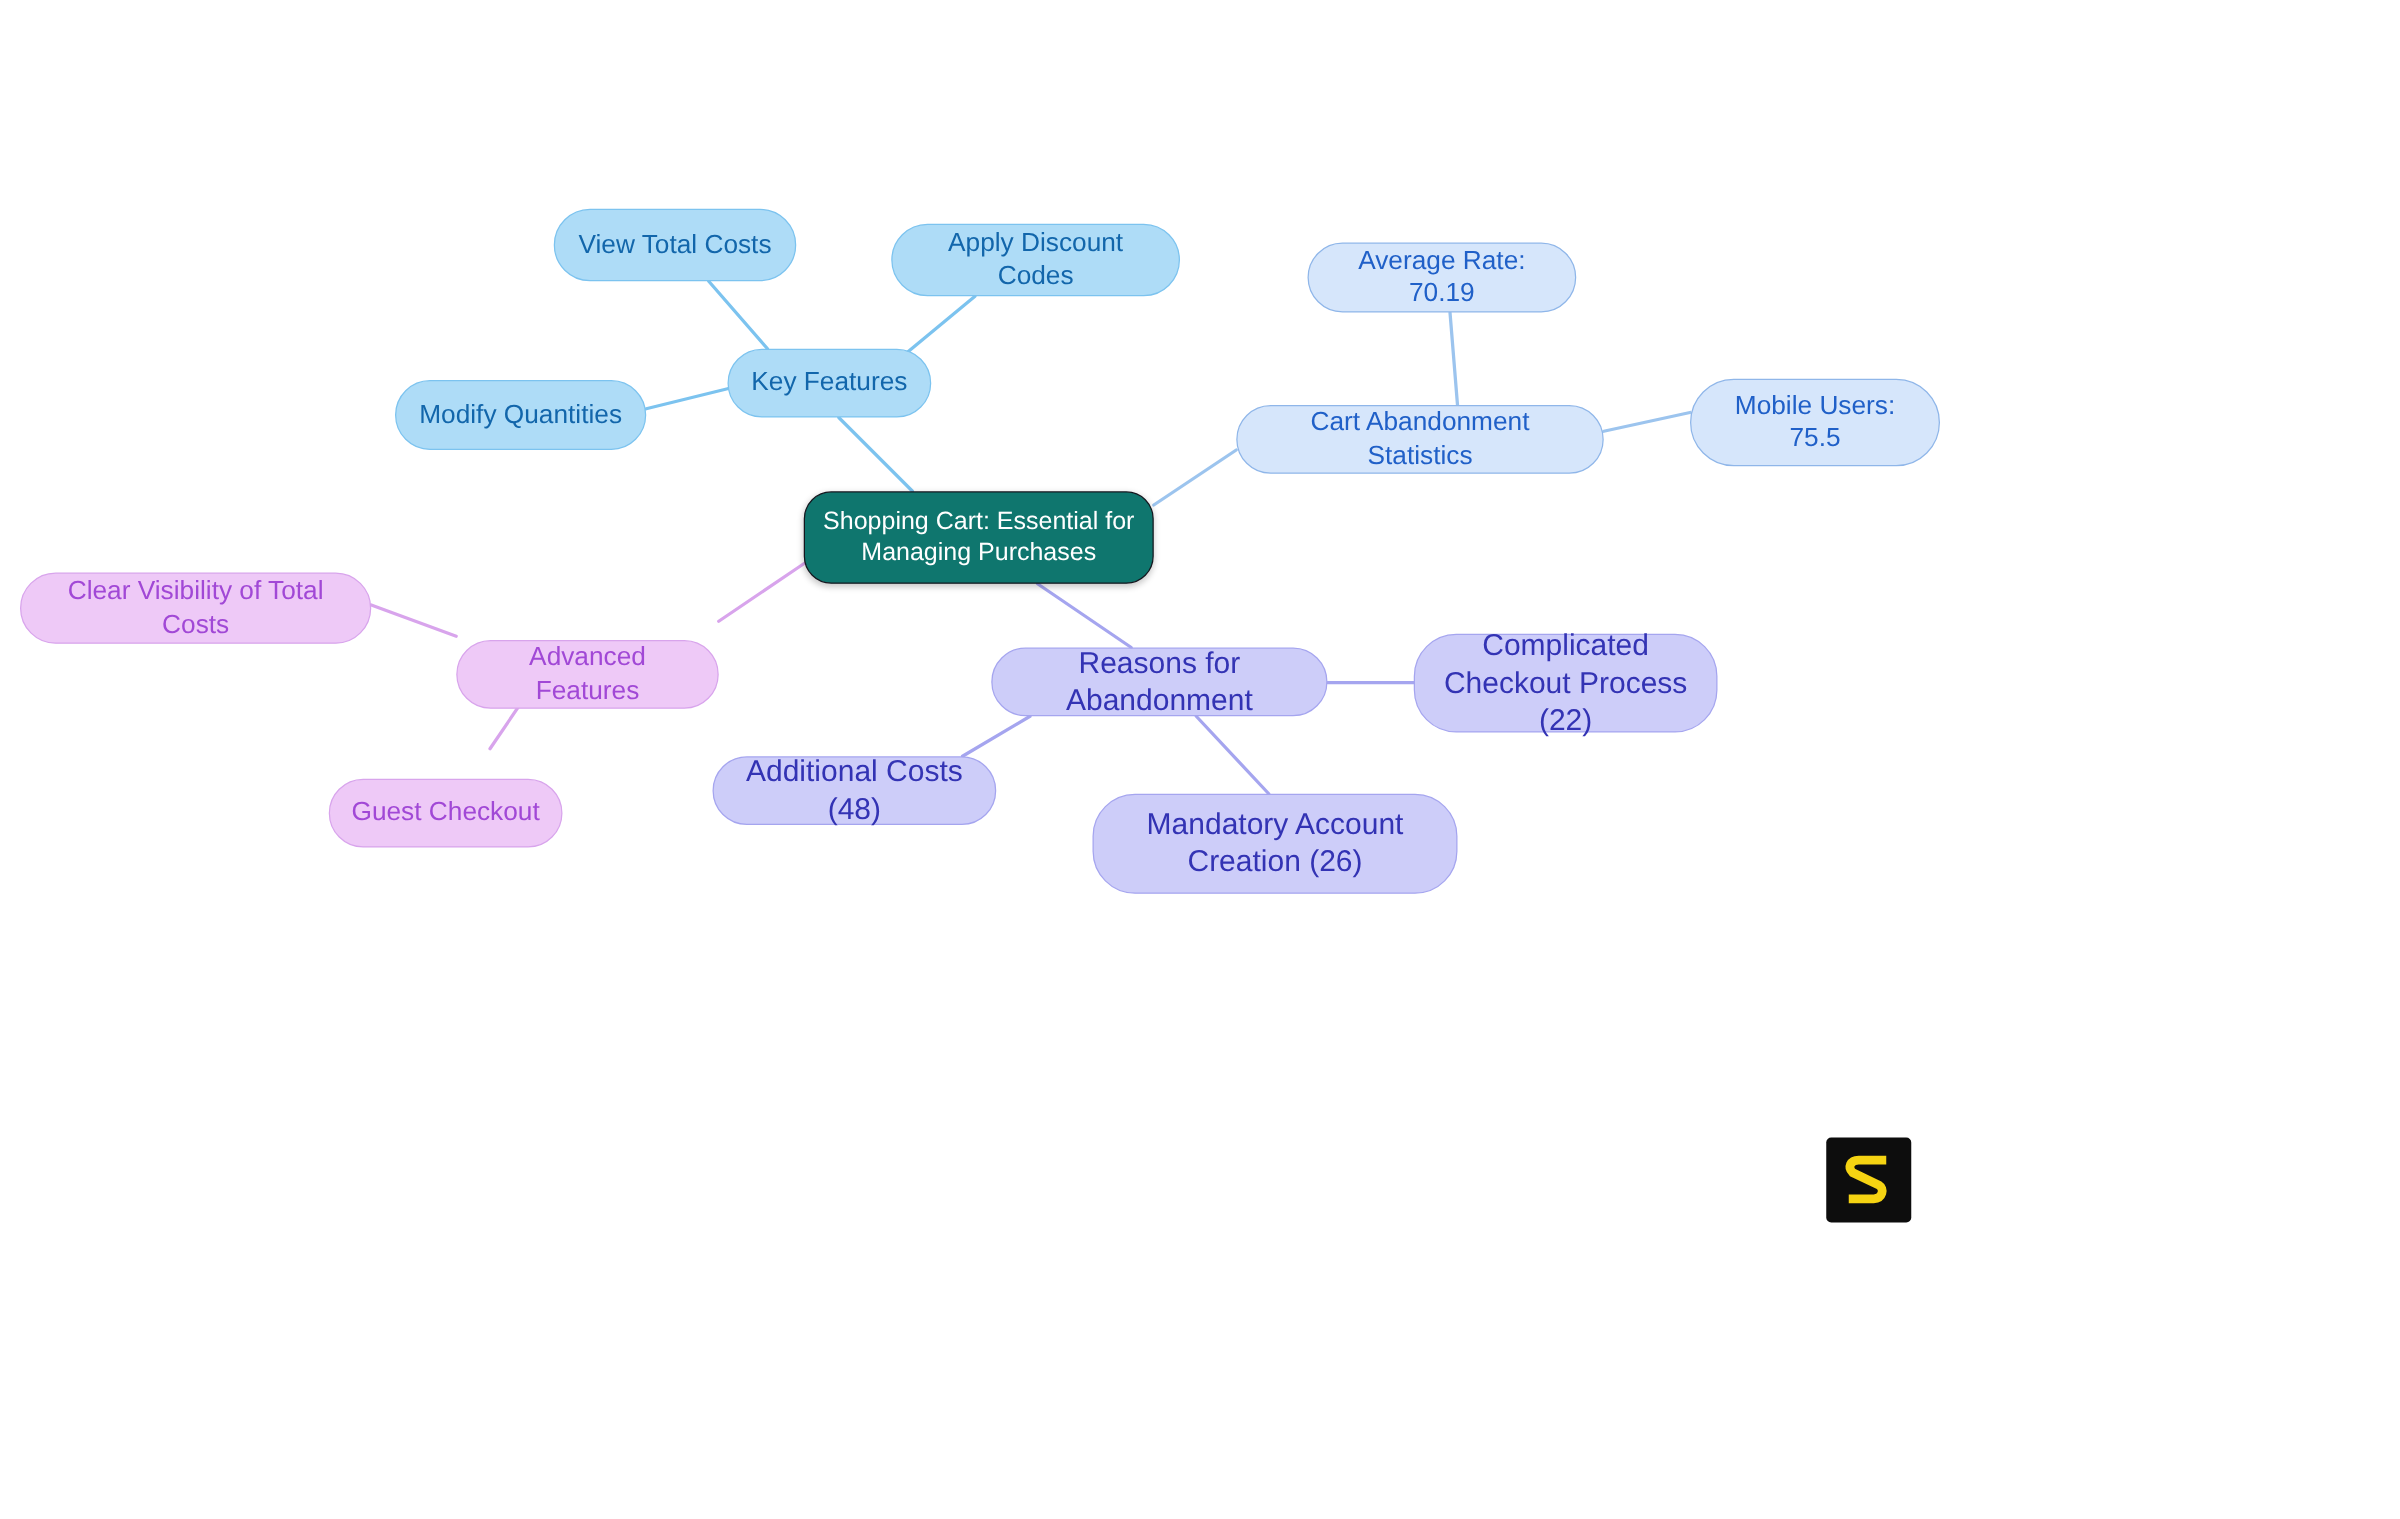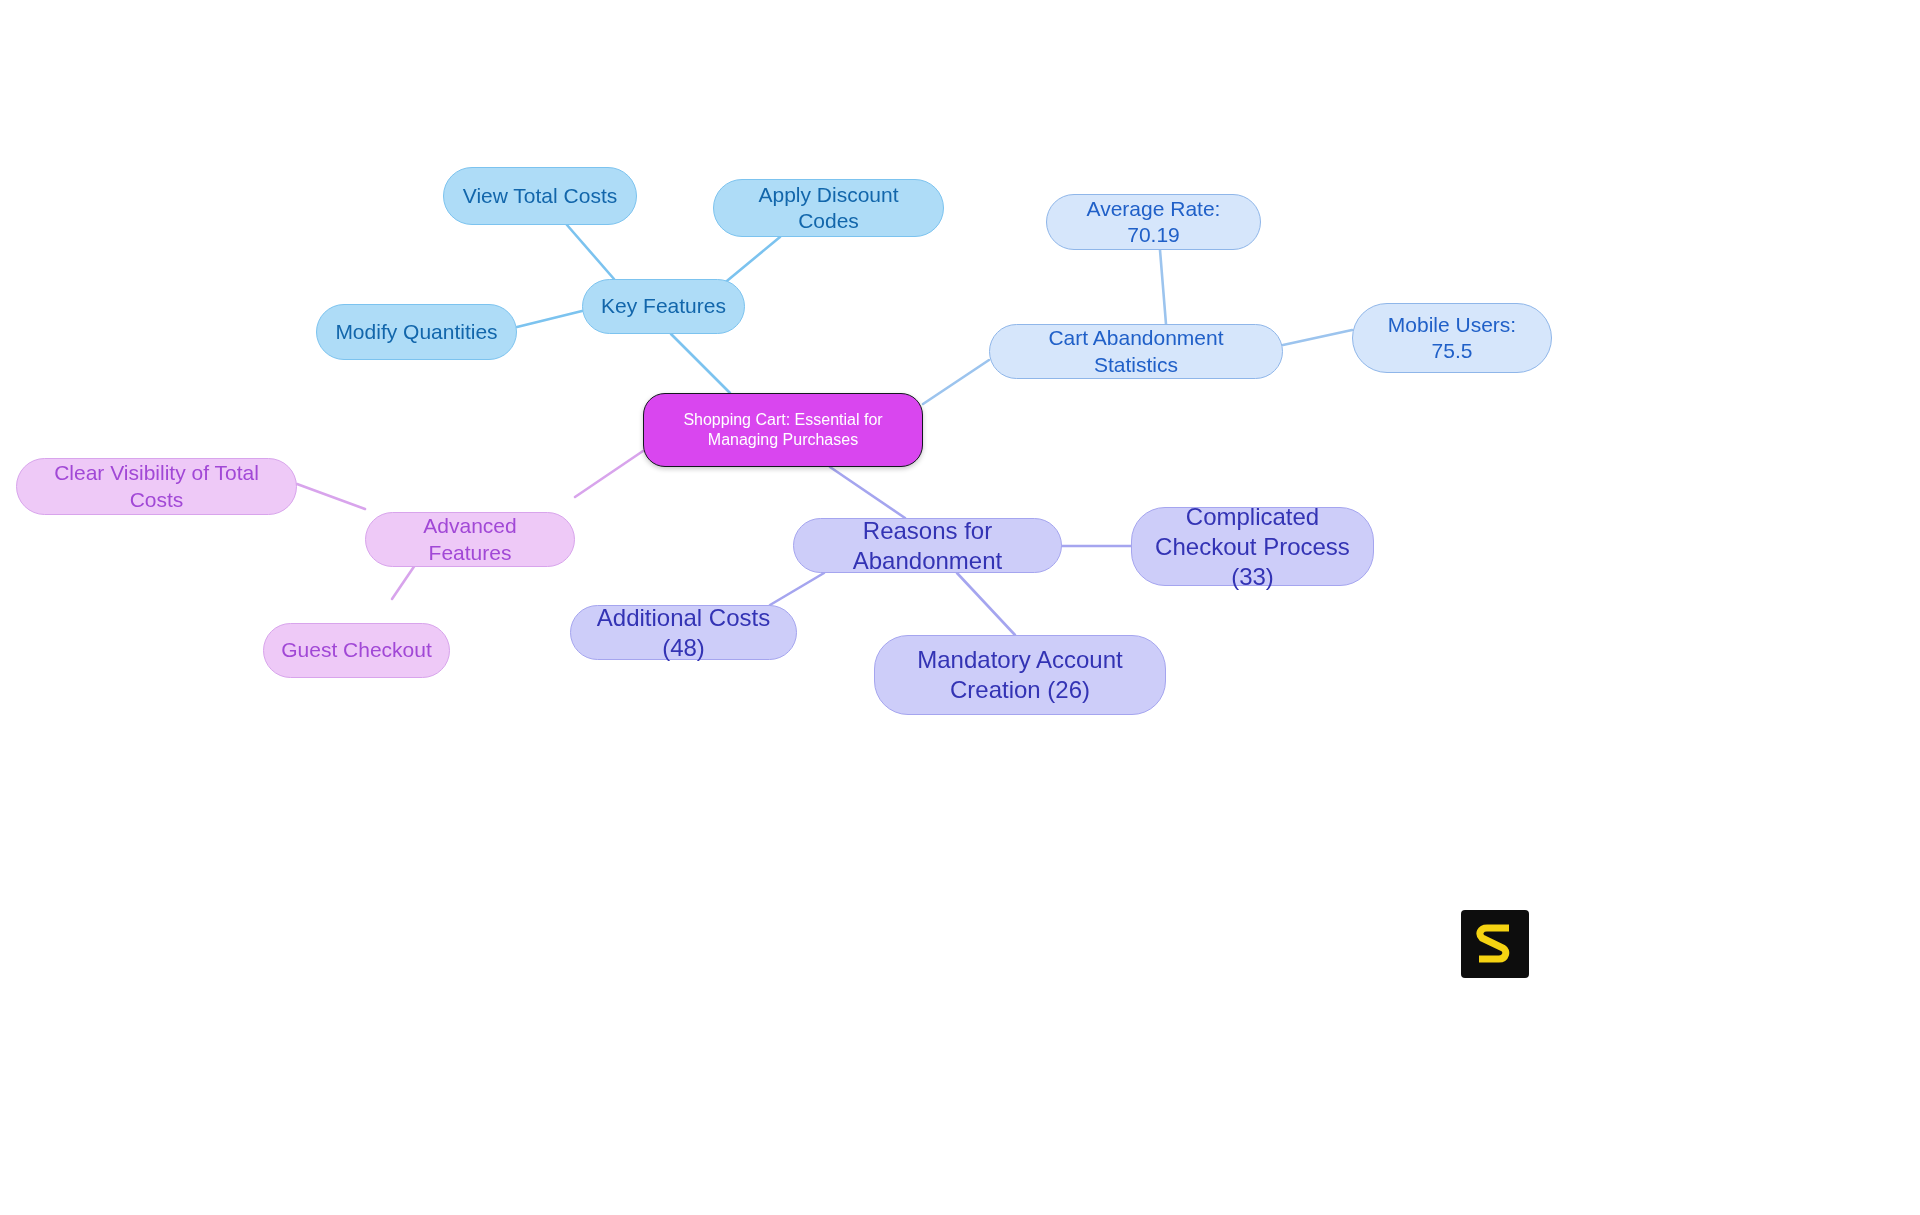--- a/index.html
+++ b/index.html
@@ -41,24 +41,24 @@
     border-width: 1.5px;
     border-radius: 999px;
     line-height: 1.25;
     padding: 6px 14px;
     white-space: pre-line;
   }
   .node.multiline {
     border-radius: 34px;
   }
   .node-root {
-    background: #d946ef;
+    background: #0f766e;
     border-color: #14171f;
     color: #ffffff;
-    font-size: 16px;
+    font-size: 20px;
     border-radius: 22px;
     box-shadow: 0 2px 5px rgba(0,0,0,0.22);
   }
   .node-blue {
     background: #aedcf7;
     border-color: #7cc3ef;
     color: #1266ab;
     font-size: 21px;
   }
   .node-paleblue {
@@ -117,21 +117,21 @@
     <div class="node node-blue" style="left: 443px; top: 167px; width: 194px; height: 58px;"><span>View Total Costs</span></div>
     <div class="node node-blue" style="left: 713px; top: 179px; width: 231px; height: 58px;"><span>Apply Discount Codes</span></div>
     <div class="node node-blue" style="left: 316px; top: 304px; width: 201px; height: 56px;"><span>Modify Quantities</span></div>
     <div class="node node-paleblue" style="left: 989px; top: 324px; width: 294px; height: 55px;"><span>Cart Abandonment Statistics</span></div>
     <div class="node node-paleblue" style="left: 1046px; top: 194px; width: 215px; height: 56px;"><span>Average Rate: 70.19</span></div>
     <div class="node node-paleblue" style="left: 1352px; top: 303px; width: 200px; height: 70px;"><span>Mobile Users: 75.5</span></div>
     <div class="node node-pink" style="left: 365px; top: 488px; width: 210px; height: 55px;"><span>Advanced Features</span></div>
     <div class="node node-pink" style="left: 16px; top: 434px; width: 281px; height: 57px;"><span>Clear Visibility of Total Costs</span></div>
     <div class="node node-pink" style="left: 263px; top: 599px; width: 187px; height: 55px;"><span>Guest Checkout</span></div>
     <div class="node node-periwinkle" style="left: 793px; top: 518px; width: 269px; height: 55px;"><span>Reasons for Abandonment</span></div>
-    <div class="node node-periwinkle multiline" style="left: 1131px; top: 507px; width: 243px; height: 79px;"><span>Complicated Checkout Process (33)</span></div>
+    <div class="node node-periwinkle multiline" style="left: 1131px; top: 507px; width: 243px; height: 79px;"><span>Complicated Checkout Process (22)</span></div>
     <div class="node node-periwinkle" style="left: 570px; top: 605px; width: 227px; height: 55px;"><span>Additional Costs (48)</span></div>
     <div class="node node-periwinkle multiline" style="left: 874px; top: 635px; width: 292px; height: 80px;"><span>Mandatory Account Creation (26)</span></div>
   </div>
 
 <div id="logo" style="left: 1461px; top: 910px; width: 68px; height: 68px; background: rgb(13, 13, 13);">
     <svg width="40" height="46" viewBox="0 0 40 46">
       <path d="M34 7 L12 7 C5 7 3 13 7 17 L28 27 C33 30 31 38 24 38 L4 38" fill="none" stroke="#f5d312" stroke-width="7" stroke-linecap="butt" stroke-linejoin="miter"></path>
     </svg>
   </div>
 

